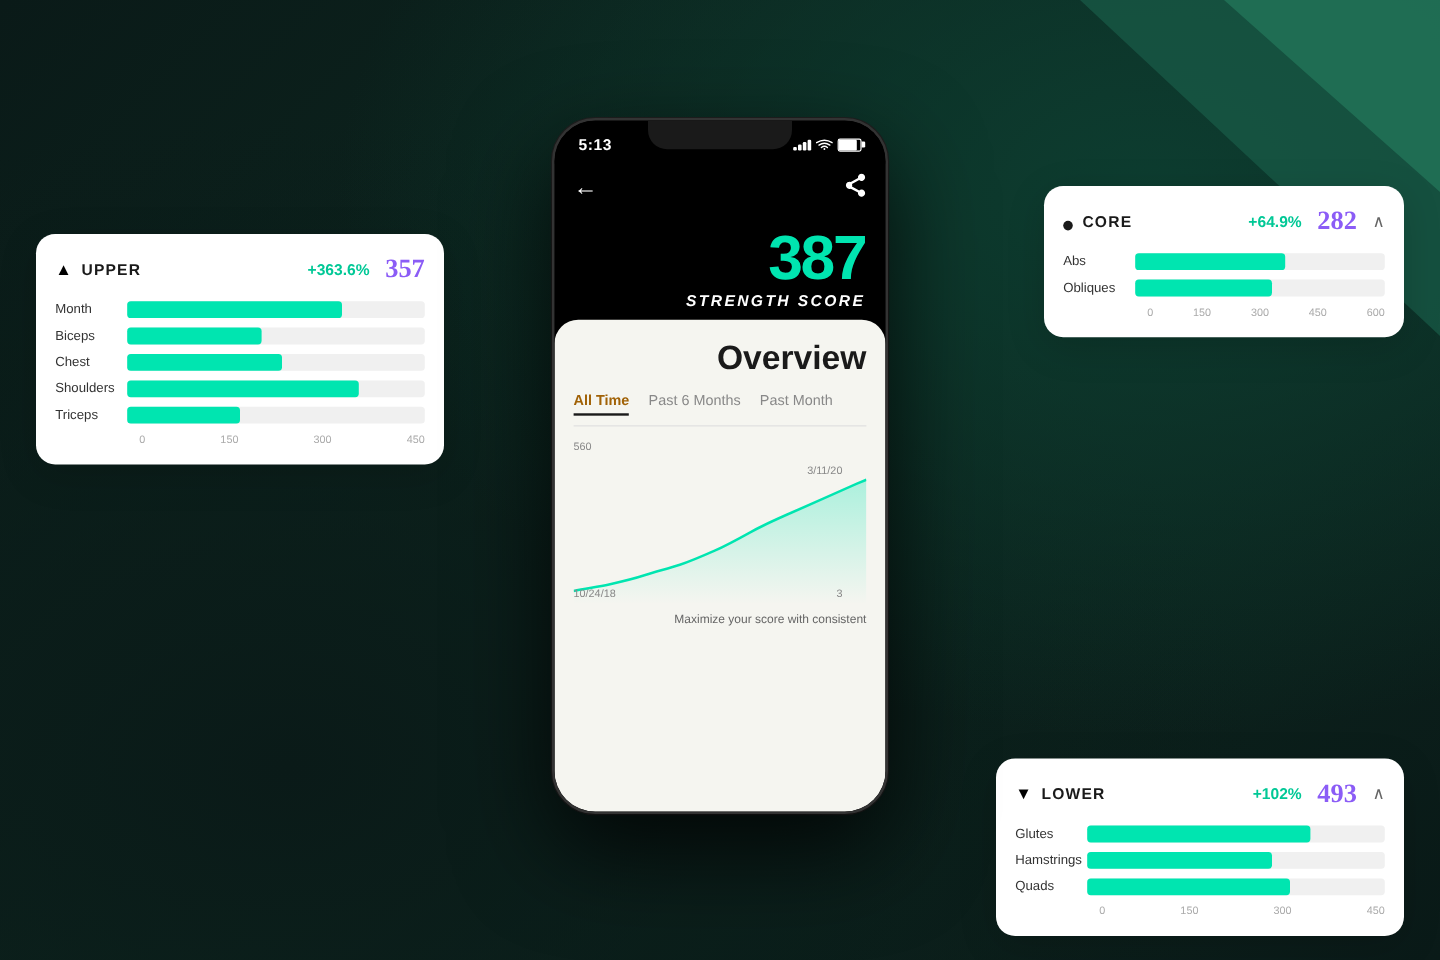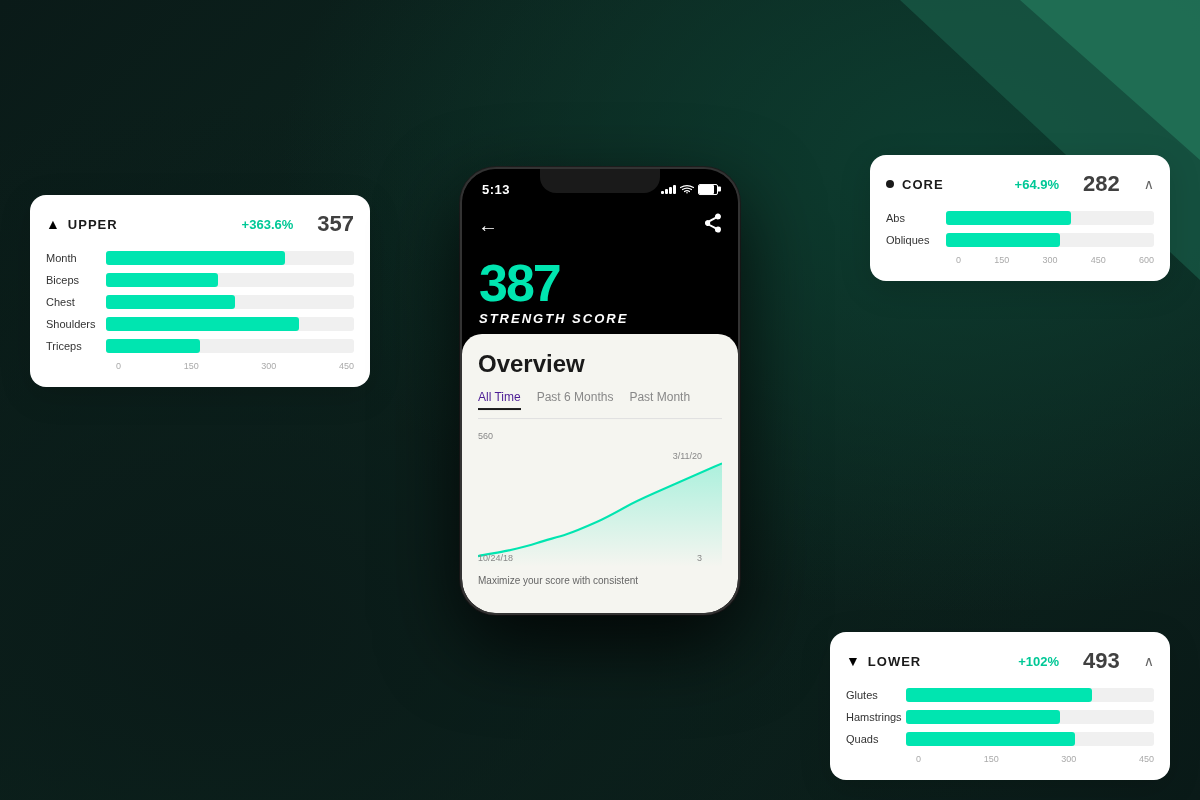--- a/index.html
+++ b/index.html
@@ -49,22 +49,23 @@
       opacity: 0.5;
     }
 
     
     .phone-container {
       position: absolute;
       left: 50%;
       top: 50%;
       transform: translate(-50%, -52%);
       width: 280px;
-      height: 448px;
+      height: 580px;
       z-index: 10;
+      text-align: right;
     }
 
     .phone-shell {
       width: 100%;
       height: 100%;
       background: #1a1a1a;
       border-radius: 36px;
       border: 2px solid #333;
       overflow: hidden;
       box-shadow: 0 30px 80px rgba(0,0,0,0.8), 0 0 0 1px #222;
@@ -186,21 +187,21 @@
     
     .overview-section {
       background: #f5f5f0;
       flex: 1;
       border-radius: 20px 20px 0 0;
       padding: 16px;
       overflow: hidden;
     }
 
     .overview-title {
-      font-size: 24px;
+      font-size: 28px;
       font-weight: 600;
       color: #1a1a1a;
       margin-bottom: 12px;
     }
 
     .time-tabs {
       display: flex;
       gap: 16px;
       margin-bottom: 12px;
       border-bottom: 1px solid #e0e0e0;
@@ -209,22 +210,22 @@
 
     .time-tab {
       font-size: 12px;
       font-weight: 500;
       color: #888;
       cursor: pointer;
       padding-bottom: 4px;
     }
 
     .time-tab.active {
-      color: #4c1d95;
-      font-weight: 400;
+      color: #a16207;
+      font-weight: 700;
       border-bottom: 2px solid #1a1a1a;
     }
 
     
     .chart-area {
       height: 140px;
       position: relative;
     }
 
     .chart-label {
@@ -301,52 +302,53 @@
 
     .card-header {
       display: flex;
       align-items: center;
       justify-content: space-between;
       margin-bottom: 14px;
     }
 
     .card-title-group {
       display: flex;
-      align-items: center;
+      align-items: flex-end;
       gap: 8px;
     }
 
     .card-icon {
       font-size: 14px;
     }
 
     .card-title {
       font-size: 13px;
       font-weight: 700;
       color: #1a1a1a;
       letter-spacing: 1px;
       text-transform: uppercase;
     }
 
     .card-stats {
       display: flex;
       align-items: center;
-      gap: 24px;
+      gap: 13px;
     }
 
     .card-change {
       font-size: 13px;
       font-weight: 600;
       color: #00c896;
     }
 
     .card-score {
       font-size: 22px;
       font-weight: 700;
-      color: #404040;
+      color: #8b5cf6;
+      font-family: Liberation Serif, serif;
     }
 
     .card-chevron {
       font-size: 14px;
       color: #666;
       cursor: pointer;
     }
 
     
     .bar-row {

